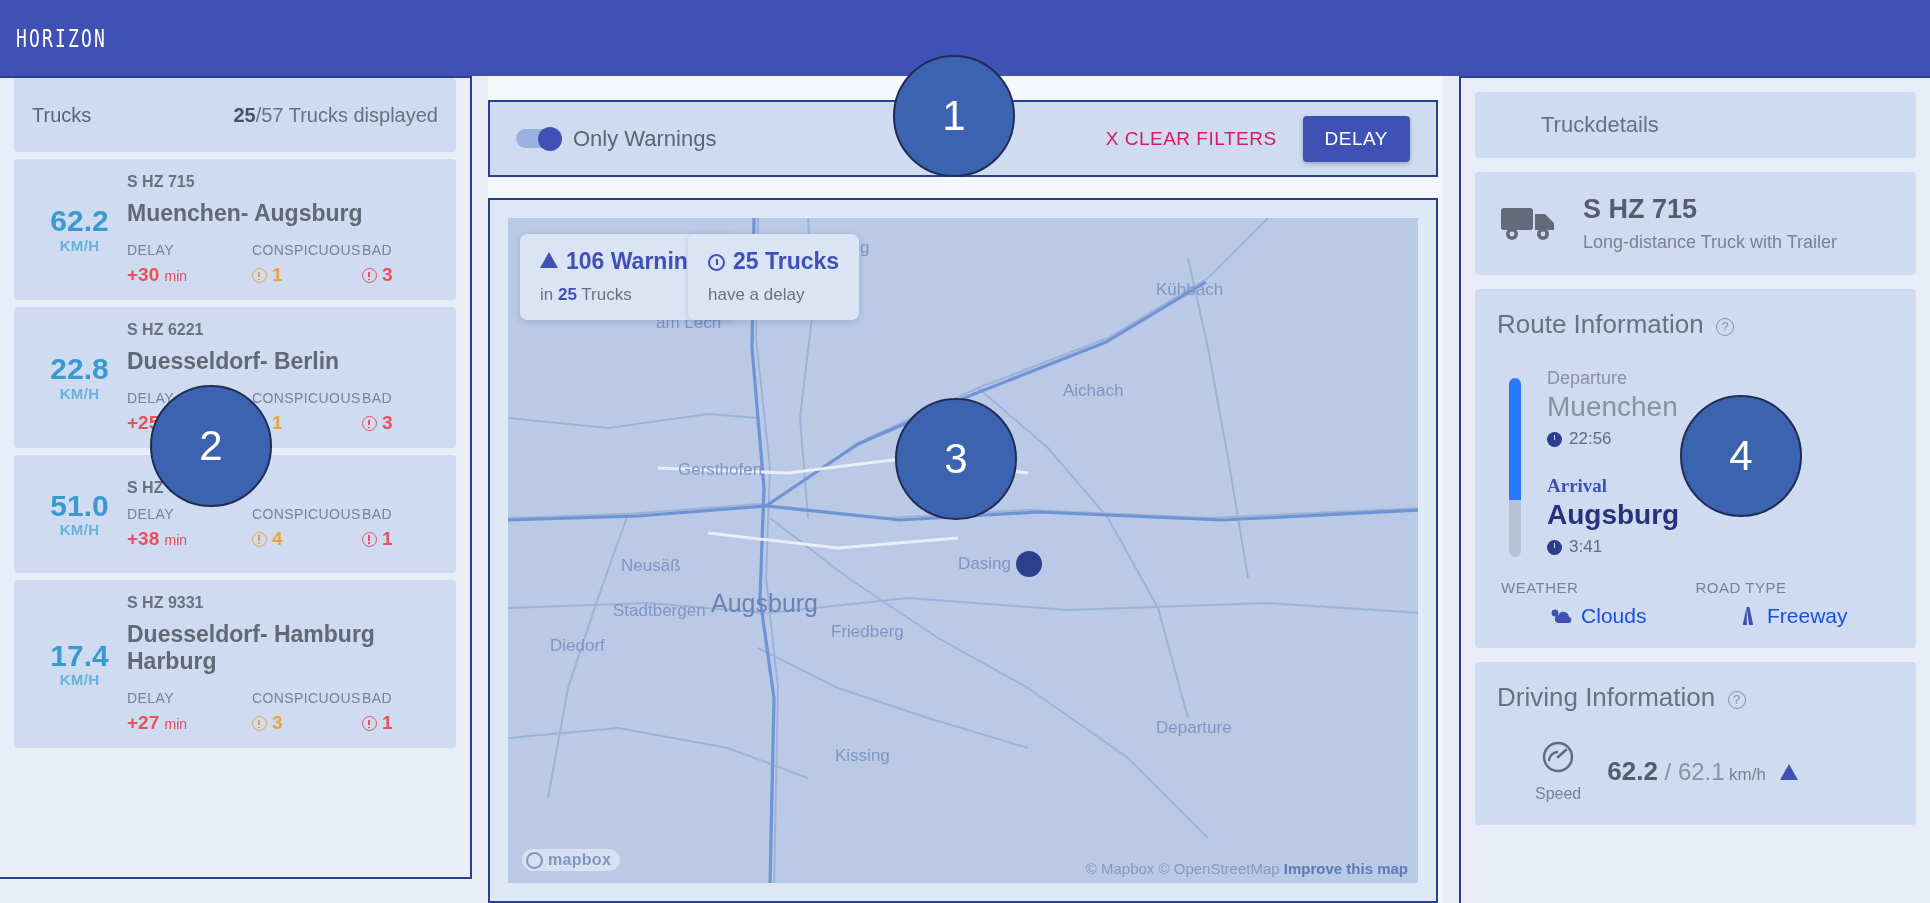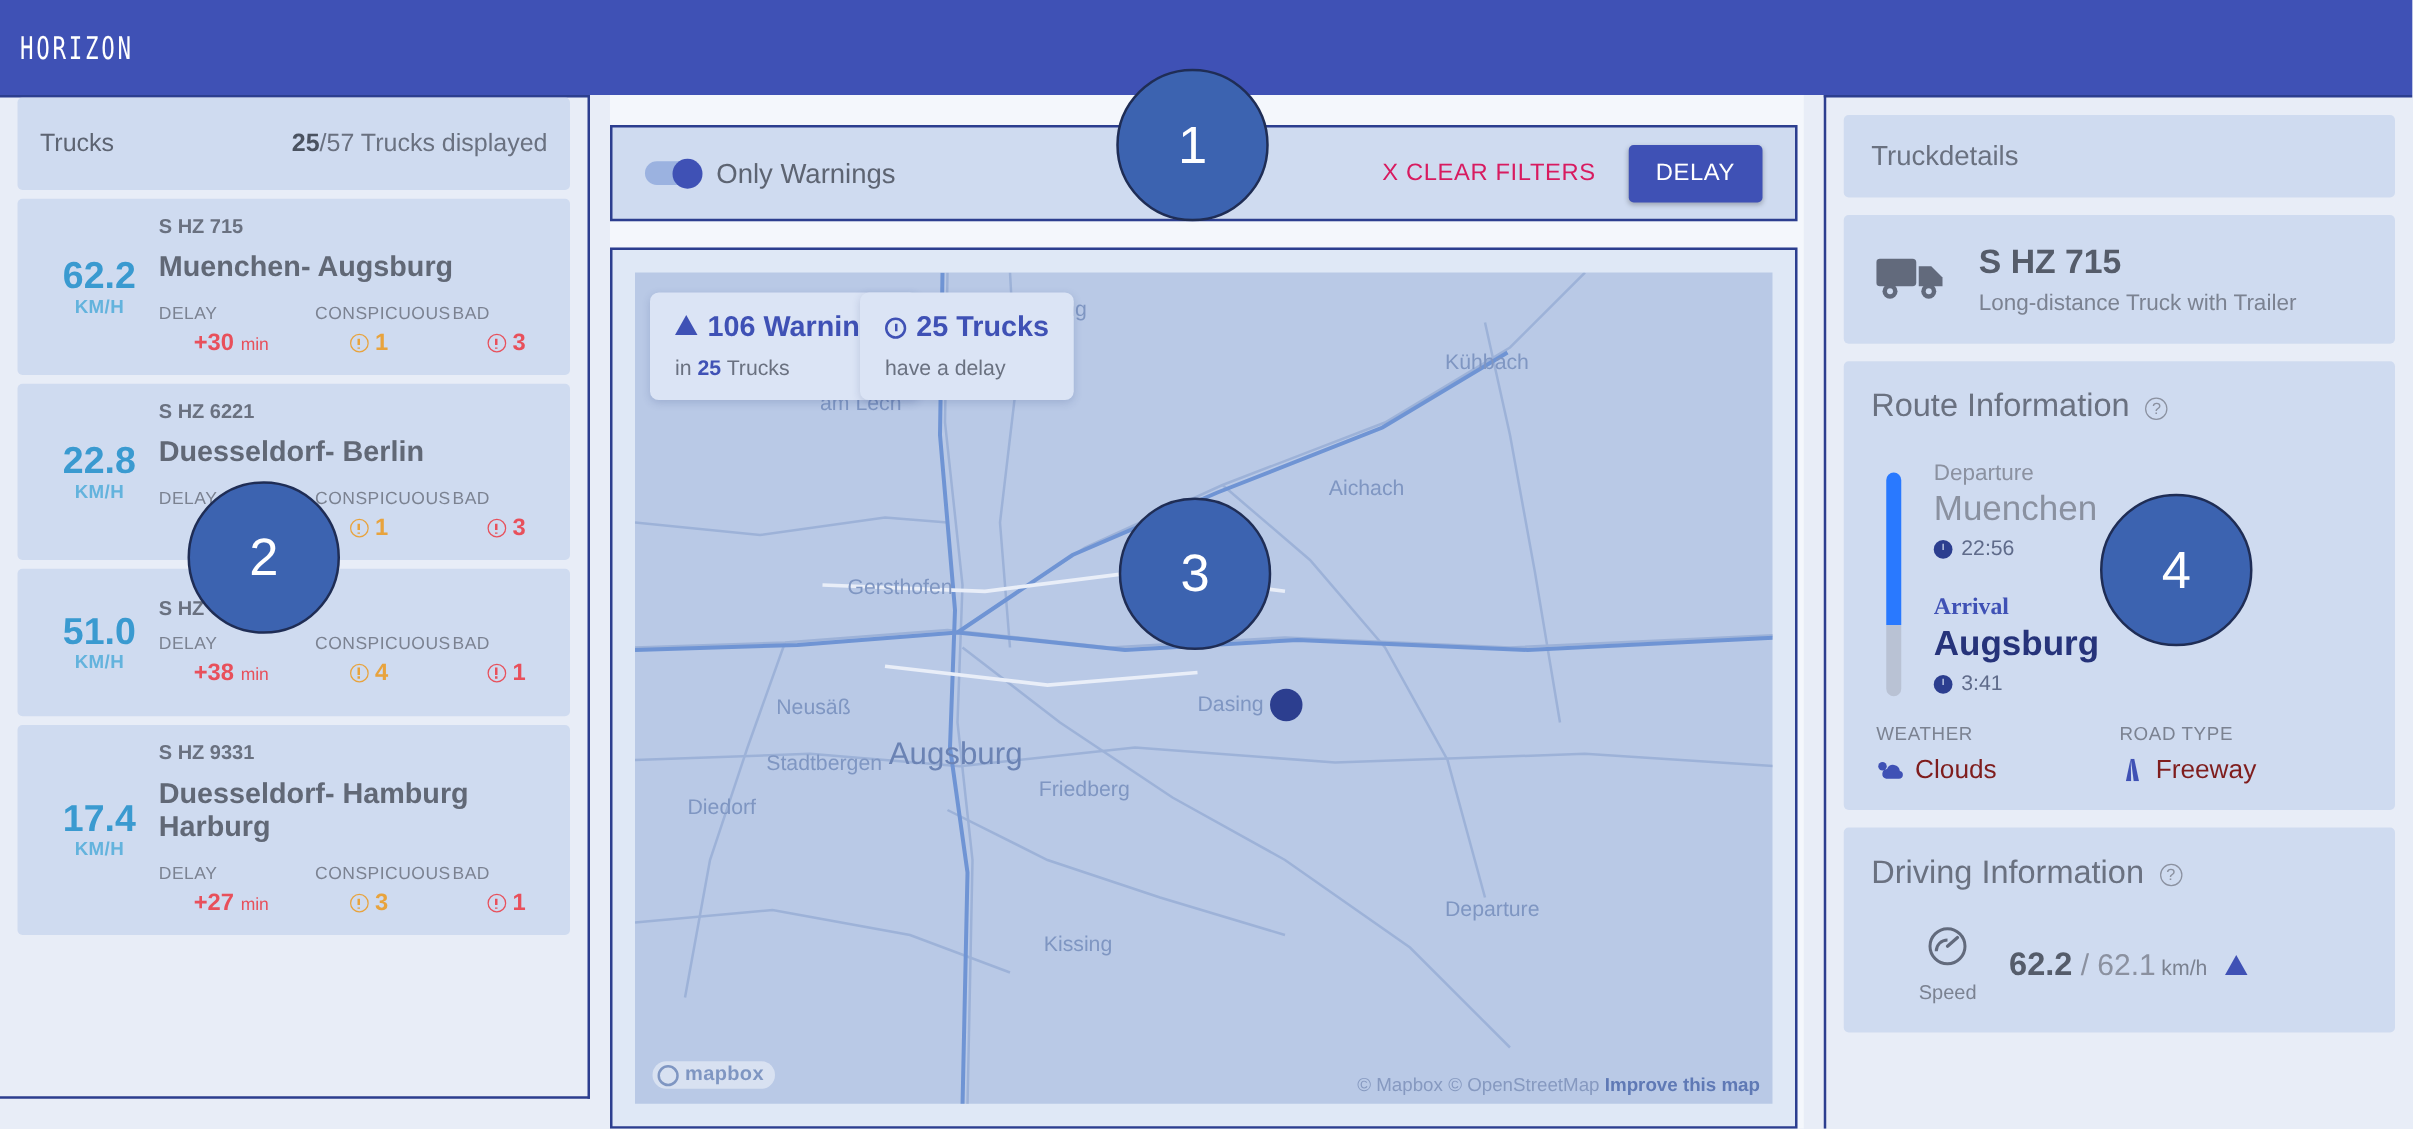--- a/index.html
+++ b/index.html
@@ -59,21 +59,21 @@
   .tc-speed .v { font-size: 30px; font-weight: 700; color: #3a9ad0; line-height: 1.05; }
   .tc-speed .u { font-size: 15px; font-weight: 700; color: #63b3dd; letter-spacing: .3px; }
   .tc-body { flex: 1; }
   .tc-id { font-size: 16px; font-weight: 700; color: #6a7180; margin-bottom: 9px; }
   .tc-route { font-size: 23px; font-weight: 700; color: #616876; margin-bottom: 15px; }
   .tc-metrics { display: flex; }
   .m-delay { width: 125px; }
   .m-consp { width: 110px; }
   .m-bad   { width: 90px; }
   .m-lab { font-size: 14px; color: #7b8291; letter-spacing: .4px; margin-bottom: 6px; }
-  .m-val { font-size: 19px; font-weight: 700; color: #e8505b; margin-left: 28px; }
+  .m-val { font-size: 19px; font-weight: 700; color: #e8505b; }
   .m-val .sm { font-size: 14px; font-weight: 400; }
   .m-val.amber { color: #e8a33d; }
   .m-val.red { color: #e8505b; }
   .ico-ring {
     display: inline-block; width: 15px; height: 15px; border-radius: 50%;
     border: 1.8px solid currentColor; position: relative; vertical-align: -2px;
     margin-right: 5px;
   }
   .ico-ring::after {
     content: ""; position: absolute; left: 5.3px; top: 2.6px;
@@ -165,21 +165,21 @@
   .mb-text { color: #7f96c2; font-size: 16px; font-weight: 700; letter-spacing: .3px; }
   .map-attrib {
     position: absolute; right: 10px; bottom: 6px;
     color: #8699c0; font-size: 15px;
   }
   .map-attrib a { color: #5f79b5; text-decoration: none; font-weight: 700; }
 
   
   .rp-section { margin: 14px 14px 0 14px; background: #cfdbf0; border-radius: 4px; }
   .rp-head { padding: 20px 22px; }
-  .rp-title { font-size: 22px; color: #6a7180; }
+  .rp-title { font-size: 22px; color: #6a7180; margin-left: 44px; }
   .rp-title-lg { font-size: 26px; color: #6a7180; }
   .help {
     display: inline-block; width: 18px; height: 18px; border-radius: 50%;
     border: 1.7px solid #8b91a0; color: #8b91a0; font-size: 13px;
     text-align: center; line-height: 16px; margin-left: 8px; vertical-align: 2px;
   }
   .truck-detail { display: flex; align-items: center; padding: 22px 26px; }
   .truckico { margin-right: 26px; flex: none; }
   .td-id { font-size: 27px; font-weight: 700; color: #555c6a; margin-bottom: 7px; }
   .td-type { font-size: 18px; color: #7b8291; }
@@ -199,21 +199,21 @@
   }
   .r-time .dotclock::after {
     content: ""; position: absolute; left: 6.5px; top: 3px;
     width: 1.6px; height: 5px; background: #cfdbf0;
   }
   .r-gap { height: 26px; }
 
   .wr-row { display: flex; padding: 4px 26px 20px 26px; }
   .wr-col { flex: 1; }
   .wr-lab { font-size: 15px; color: #7b8291; letter-spacing: .5px; margin-bottom: 8px; }
-  .wr-val { font-size: 21px; color: #7f1d1d; display: flex; align-items: center; gap: 9px; }
+  .wr-val { font-size: 21px; color: #1d4ed8; display: flex; align-items: center; gap: 9px; justify-content: center; }
 
   .drive-row { display: flex; align-items: center; padding: 6px 26px 22px 60px; }
   .gauge { margin-right: 26px; text-align: center; flex: none; }
   .gauge .cap { font-size: 16px; color: #7b8291; margin-top: 6px; }
   .dv-main { font-size: 26px; font-weight: 700; color: #555c6a; }
   .dv-sec { font-size: 24px; color: #8b91a0; font-weight: 400; }
   .dv-unit { font-size: 17px; color: #7b8291; }
   .warn-tri {
     display: inline-block; width: 0; height: 0; margin-left: 10px;
     border-left: 9px solid transparent; border-right: 9px solid transparent;

